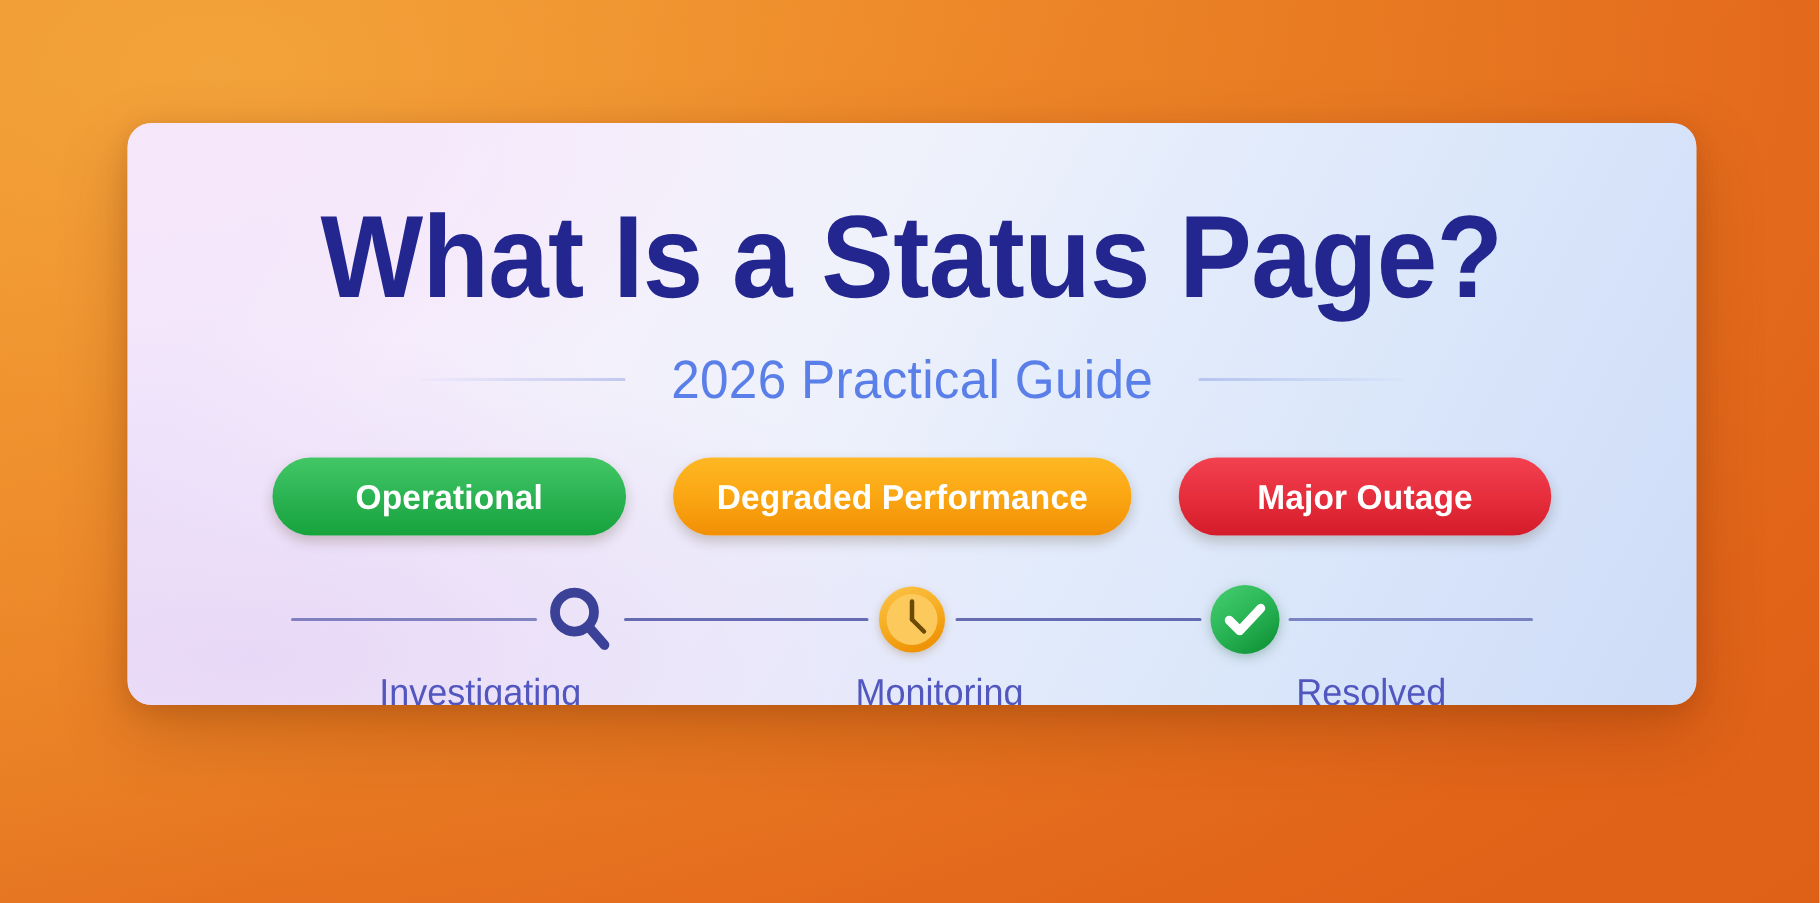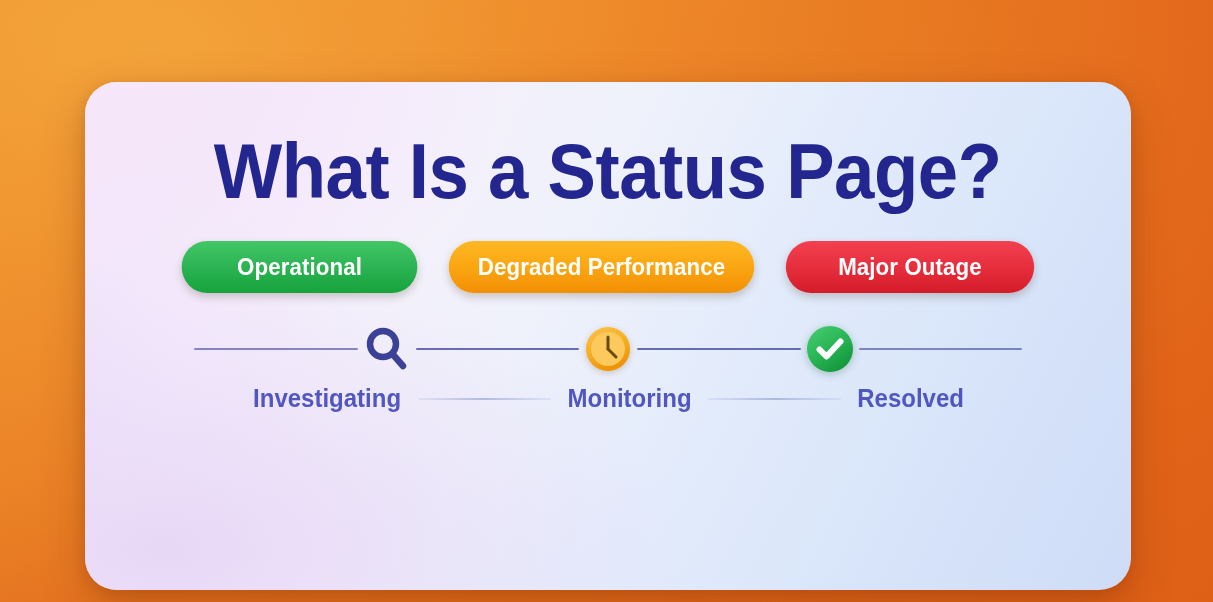--- a/index.html
+++ b/index.html
@@ -21,22 +21,22 @@
     position:absolute; inset:0;
     background:
       linear-gradient(135deg, rgba(244,168,60,0.45) 0%, rgba(232,104,28,0.0) 42%, rgba(224,96,22,0.38) 100%);
     pointer-events:none;
   }
 
   
   .card {
     position:absolute;
     left:85px; top:82px;
-    width:1046px; height:508px;
-    border-radius:32px;
+    width:1046px; height:388px;
+    border-radius:16px;
     background:
       linear-gradient(118deg,
         #f3e4fb 0%,
         #f1e6fb 10%,
         #f4ecfc 20%,
         #f3f1fb 32%,
         #eef1fb 45%,
         #e4ecfb 58%,
         #dde8fa 70%,
         #d5e2f9 84%,
@@ -168,23 +168,22 @@
 
   
   .clock-wrap { display:block; filter:drop-shadow(0 2px 3px rgba(120,70,0,0.25)); }
 
   
   .check-wrap { display:block; filter:drop-shadow(0 2px 4px rgba(0,80,30,0.28)); }
 
   
   .labels {
     display:flex;
-    align-items:center;
+    align-items:flex-end;
     margin-top:6px;
-    font-weight:bold;
   }
   .label {
     font-size:25px;
     color:#5257bf;
     white-space:nowrap;
     text-align:center;
     transform:scaleX(0.96);
   }
   .label-spacer-left  { width:56px; flex:0 0 auto; }
   .label-spacer-right { width:56px; flex:0 0 auto; }
@@ -201,20 +200,25 @@
 
 <div class="bg-tint"></div>
 
 <div class="card">
   <div class="card-inner"></div>
 
   <div class="content">
 
     <div class="title">What Is a Status Page?</div>
 
+    <div class="subtitle-row">
+      <div class="sub-line"></div>
+      <div class="subtitle">2026 Practical Guide</div>
+      <div class="sub-line right"></div>
+    </div>
 
     <div class="pills">
       <div class="pill operational">Operational</div>
       <div class="pill degraded">Degraded Performance</div>
       <div class="pill outage">Major Outage</div>
     </div>
 
     <div class="timeline">
 
       <div class="track">

